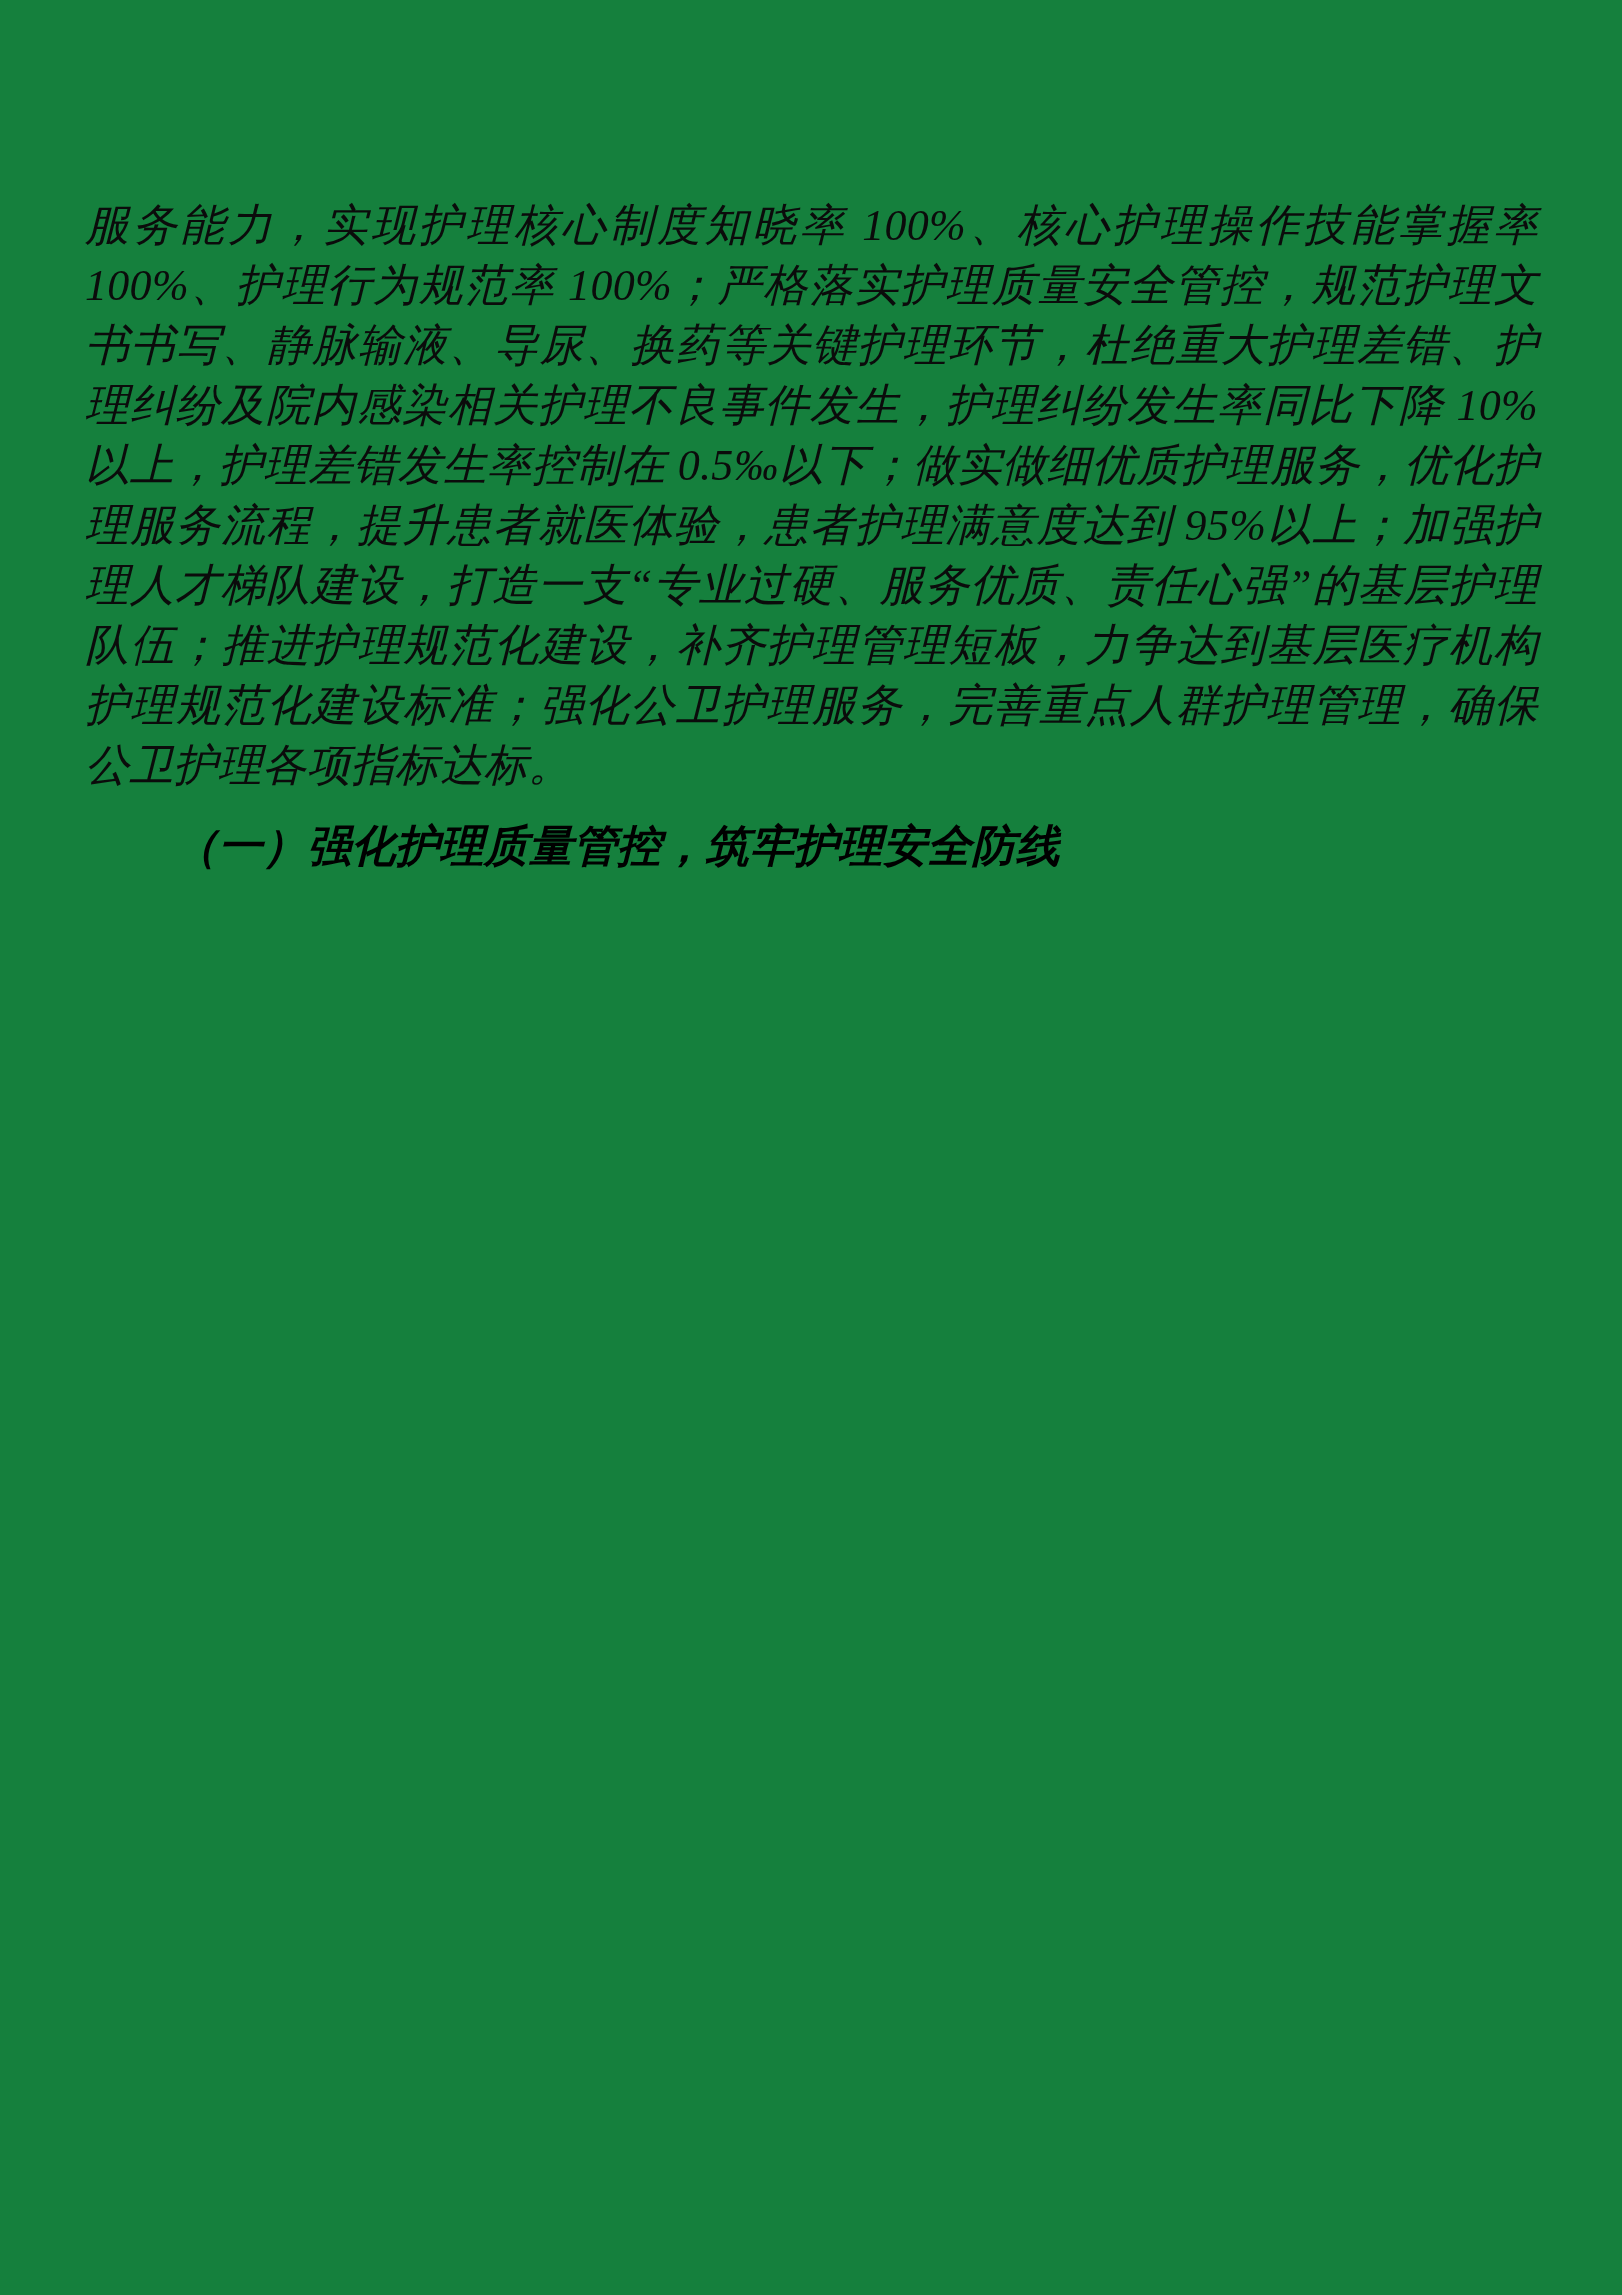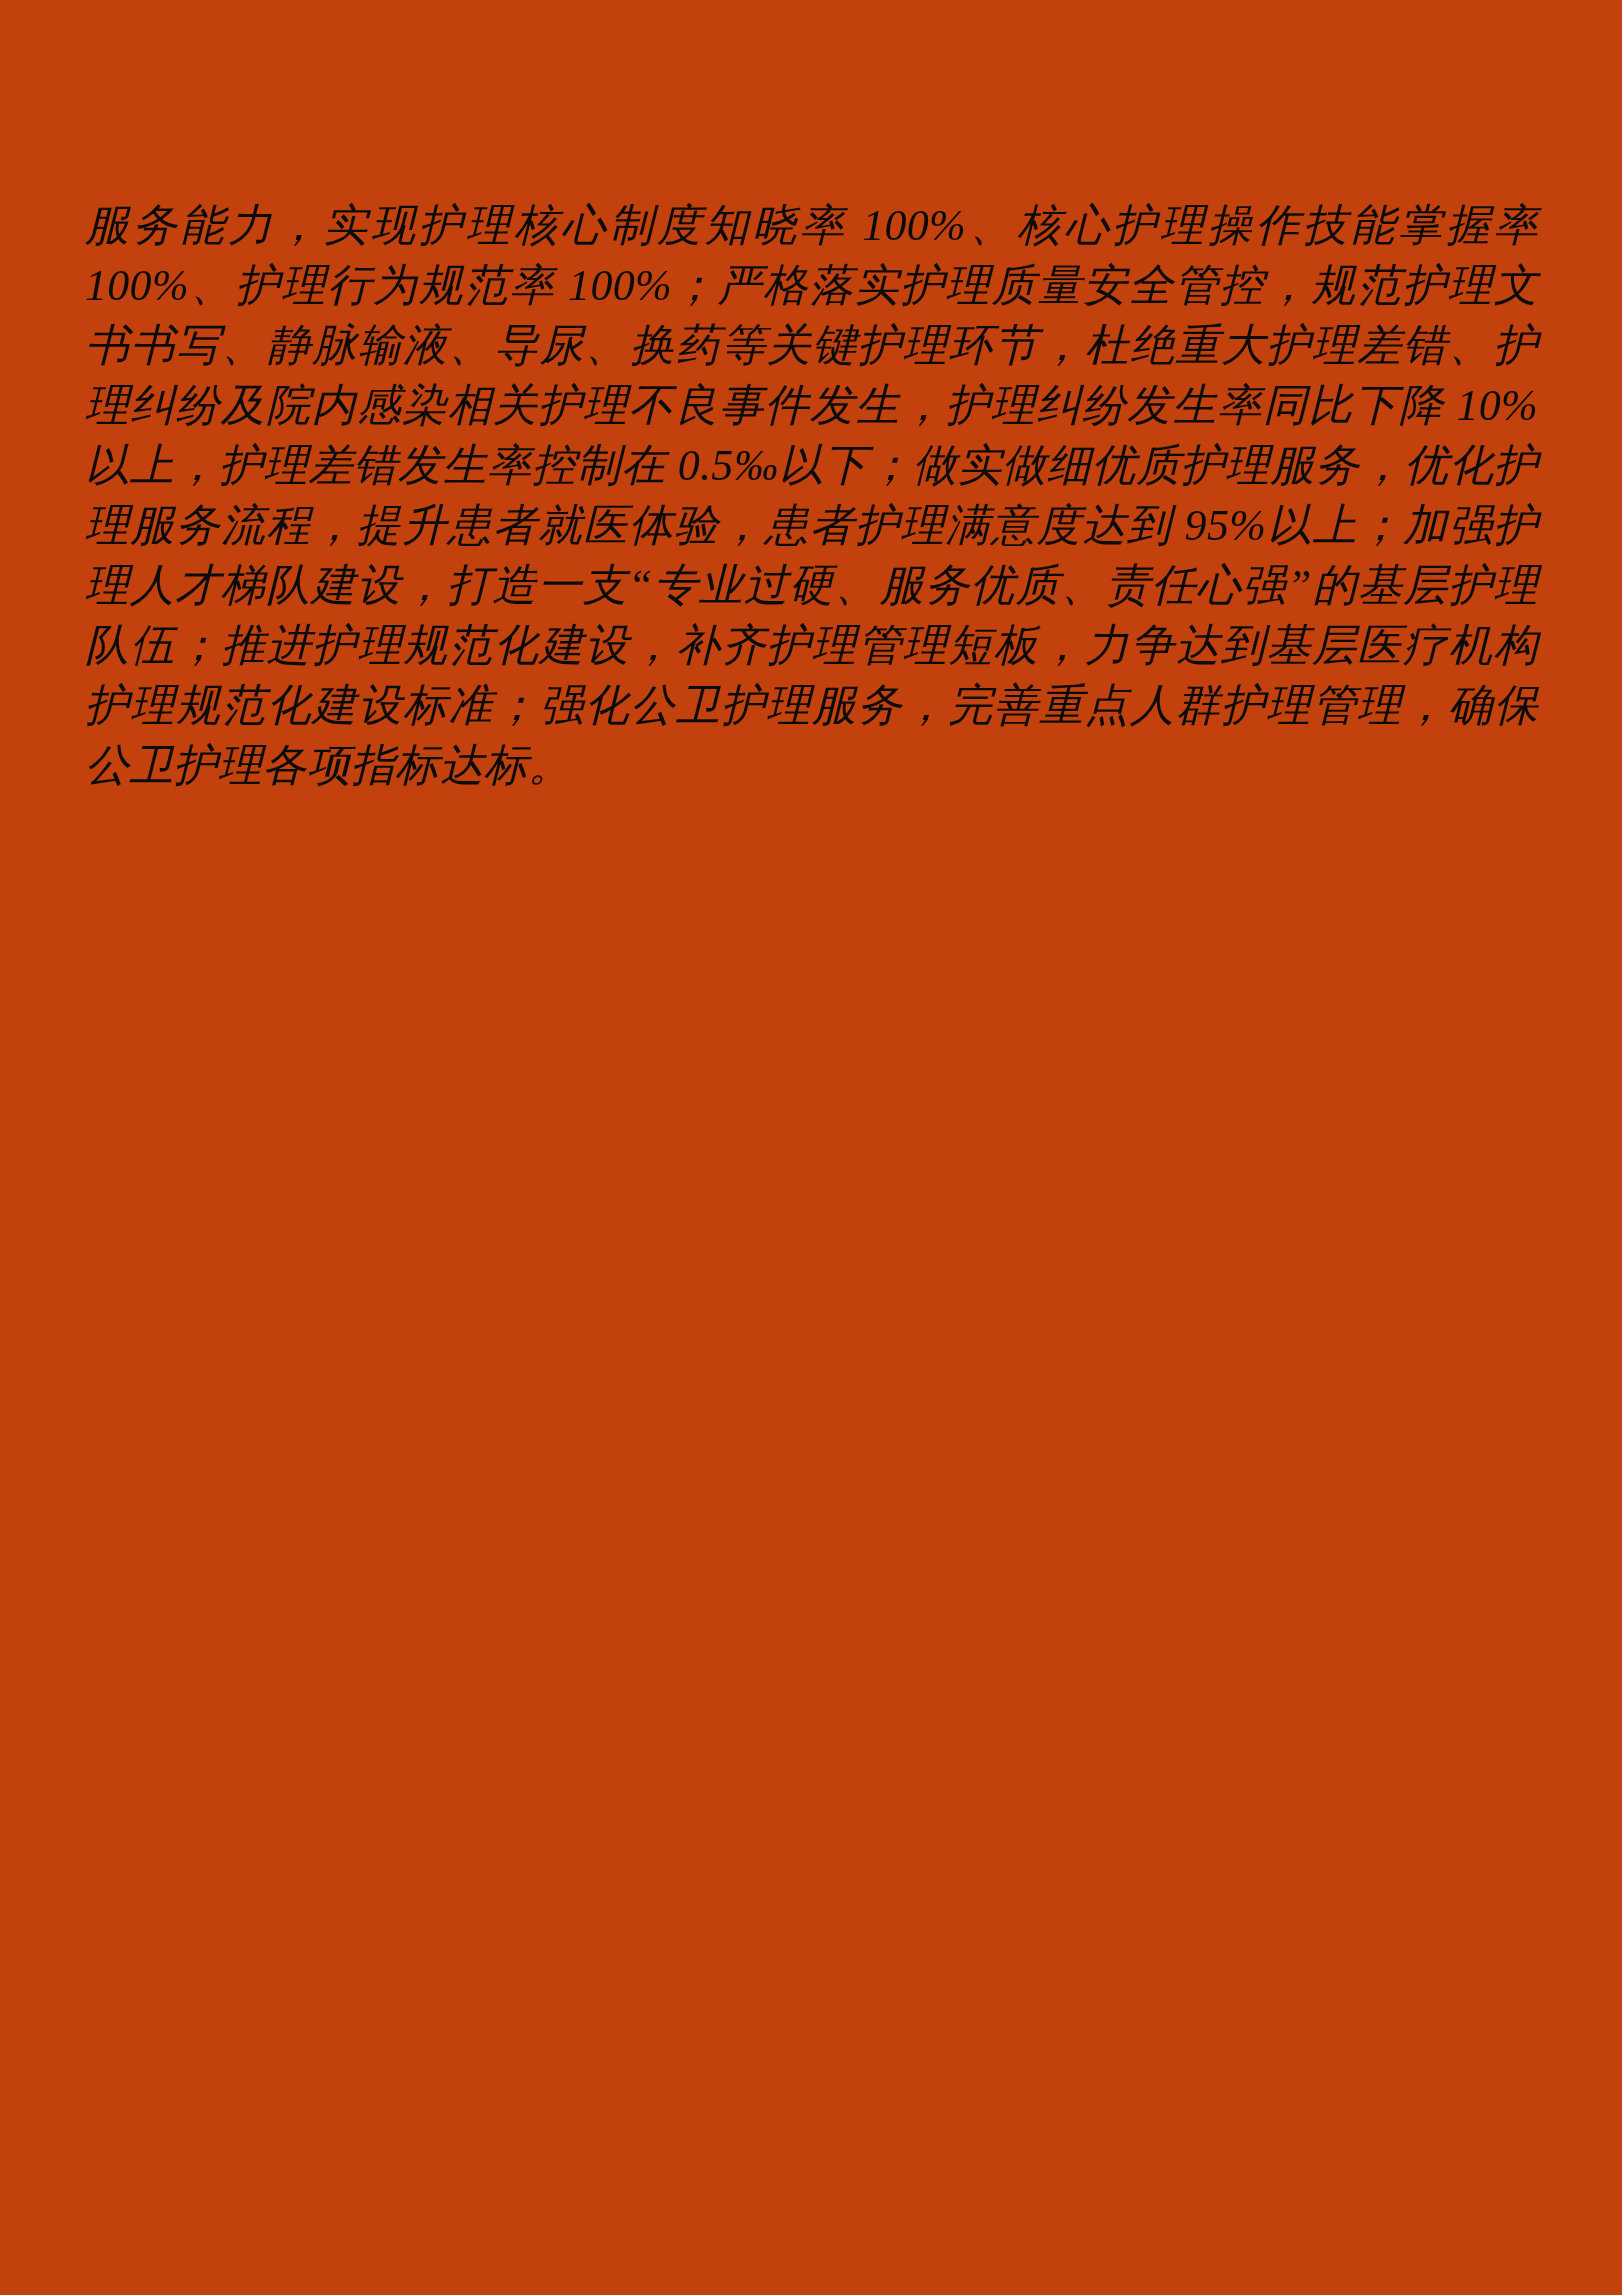--- a/index.html
+++ b/index.html
@@ -4,21 +4,21 @@
 <style>
   html, body {
     margin: 0;
     padding: 0;
     background: #ffffff;
   }
   .page {
     position: relative;
     width: 1623px;
     height: 2295px;
-    background: #c2410c;
+    background: #15803d;
     box-sizing: border-box;
     padding: 196px 85px 0 85px;
     overflow: hidden;
   }
   .doc-body {
     width: 1453px;
     margin: 0 auto;
   }
 
   
@@ -71,17 +71,18 @@
 <body>
 
 <div class="page">
   <div class="doc-body">
 
     <p class="para">服务能力，实现护理核心制度知晓率 100%、核心护理操作技能掌握率 100%、护理行为规范率 100%；严格落实护理质量安全管控，规范护理文书书写、静脉输液、导尿、换药等关键护理环节，杜绝重大护理差错、护理纠纷及院内感染相关护理不良事件发生，护理纠纷发生率同比下降 10%以上，护理差错发生率控制在 0.5‰以下；做实做细优质护理服务，优化护理服务流程，提升患者就医体验，患者护理满意度达到 95%以上；加强护理人才梯队建设，打造一支“专业过硬、服务优质、责任心强”的基层护理队伍；推进护理规范化建设，补齐护理管理短板，力争达到基层医疗机构护理规范化建设标准；强化公卫护理服务，完善重点人群护理管理，确保公卫护理各项指标达标。</p>
 
     <div class="spacer-sm"></div>
 
 
+    <h3 class="heading-2">（一）强化护理质量管控，筑牢护理安全防线</h3>
 
 
   </div>
 </div>
 
 
 </body></html>

